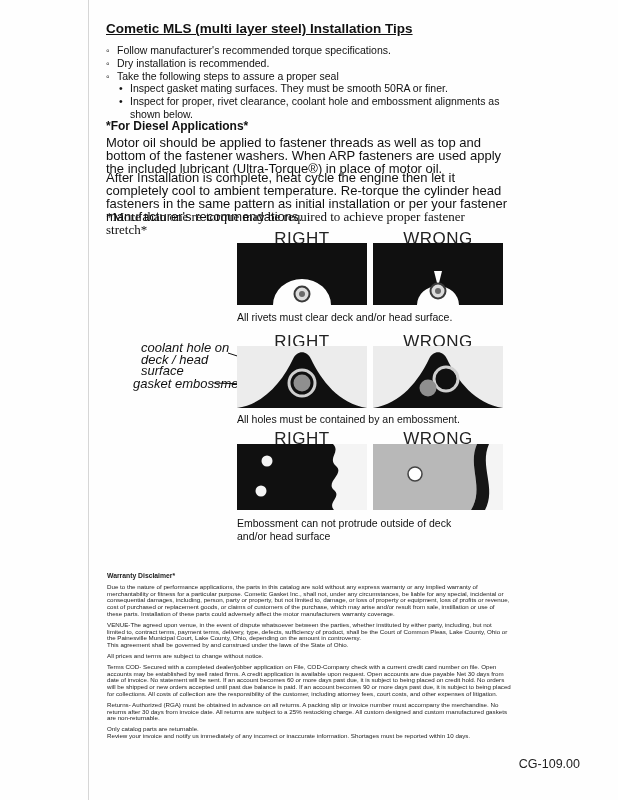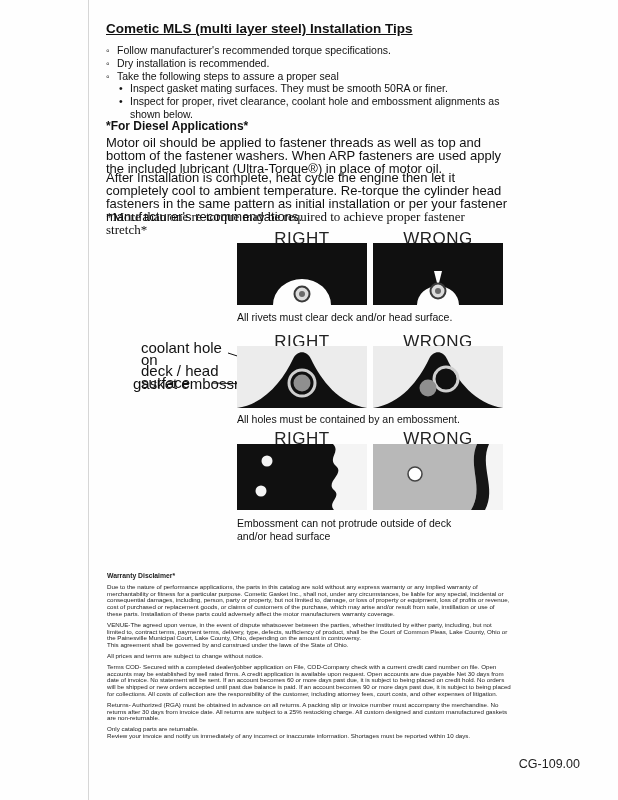--- a/index.html
+++ b/index.html
@@ -42,21 +42,21 @@
     position:absolute; width:130px; text-align:center;
     font-size:17px; color:#222; letter-spacing:0.5px;
   }
   .img-box { position:absolute; width:130px; height:62px; }
   .img-box svg { display:block; width:100%; height:100%; }
   .img-box.tall { height:66px; }
   .caption {
     position:absolute; font-size:10.5px; line-height:13px; color:#111;
   }
   .annotation {
-    position:absolute; font-size:15px; line-height:11.5px; color:#111;
+    position:absolute; font-size:13px; line-height:11.5px; color:#111;font-style:italic;
   }
   .pointer-lines { position:absolute; left:196px; top:346px; width:110px; height:46px; }
 
   .legal {
     position:absolute; left:107px; top:573px; width:404px;
     font-size:6.2px; line-height:6.8px; color:#222;
   }
   .legal h4 { font-size:6.8px; margin:0 0 4px 0; }
   .legal p { margin:0 0 4px 0; }
   .legal p.m0 { margin-bottom:0; }

